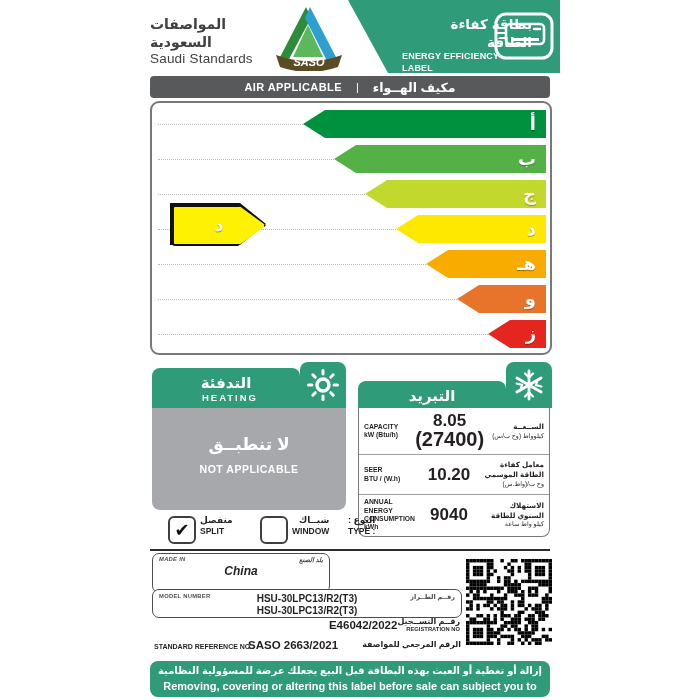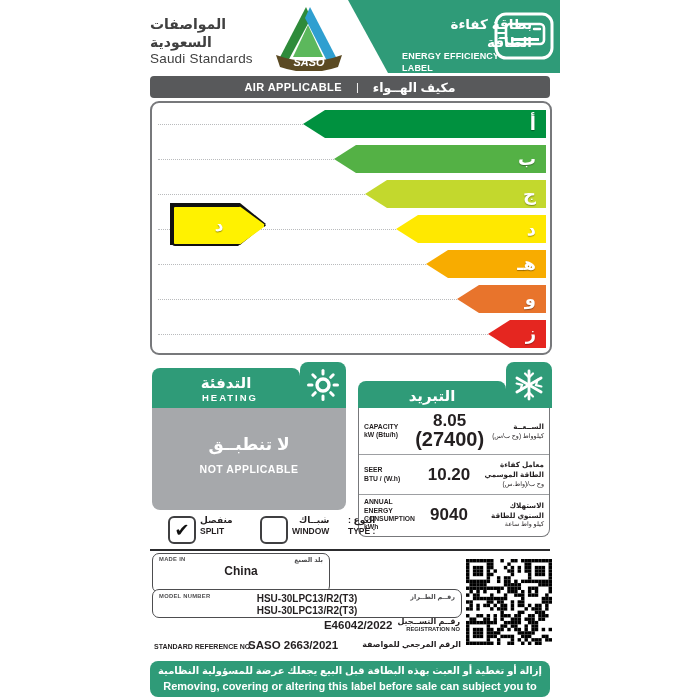--- a/index.html
+++ b/index.html
@@ -77,21 +77,21 @@
   .t-lbl .en{font-size:8.5px;font-weight:bold;display:block;}
   .sep{position:absolute;left:10px;top:549px;width:400px;height:2px;background:#2c2c2e;}
   
   .ibox{position:absolute;border:1.5px solid #4d4d4f;border-radius:7px;background:#fff;box-sizing:border-box;padding:2px 6px;}
   .ibox .lblrow{display:flex;justify-content:space-between;}
   .ibox .l-en{font-size:5.8px;font-weight:bold;color:#4d4d4f;letter-spacing:.3px;}
   .ibox .l-ar{font-size:6.5px;font-weight:bold;color:#4d4d4f;direction:rtl;}
   .ibox .val{text-align:center;font-weight:bold;font-size:12px;margin-top:0px;}
   .ibox .val2{text-align:center;font-weight:bold;font-size:10px;line-height:1.2;}
   .qr{position:absolute;left:326px;top:551px;width:86px;height:102px;display:flex;align-items:center;justify-content:center;}
-  .reg-row{position:absolute;left:10px;width:310px;display:flex;align-items:center;justify-content:flex-end;gap:5px;}
+  .reg-row{position:absolute;left:10px;width:310px;display:flex;align-items:center;justify-content:flex-end;gap:0;}
   .reg-val{font-size:11.5px;font-weight:bold;}
   .reg-lbl{text-align:right;line-height:1.15;}
   .reg-lbl .ar{font-size:8px;font-weight:bold;direction:rtl;display:block;}
   .reg-lbl .en{font-size:5.8px;font-weight:bold;display:block;color:#2c2c2e;}
   .std-en{position:absolute;left:14px;top:643px;font-size:7px;font-weight:bold;}
   .std-val{position:absolute;left:108px;top:639px;font-size:11.5px;font-weight:bold;}
   .std-ar{position:absolute;left:216px;top:640px;width:105px;text-align:right;font-size:8px;font-weight:bold;direction:rtl;}
   
   .footer{position:absolute;left:10px;top:661px;width:400px;height:36px;background:#2f9b78;border-radius:8px;
           color:#fff;text-align:center;line-height:1.45;padding-top:3px;box-sizing:border-box;}
@@ -285,21 +285,21 @@
       <span class="ar">شبــاك</span>
       <span class="en">WINDOW</span>
     </div>
     <div class="t-lbl" style="left:196px;">
       <span class="ar">النوع :</span>
       <span class="en">TYPE :</span>
     </div>
   </div>
   <div class="sep"></div>
 
-  <div class="ibox" style="left:12px;top:553px;width:178px;height:40px;">
+  <div class="ibox" style="left:12px;top:553px;width:178px;height:40px;font-style:italic;">
     <div class="lblrow">
       <span class="l-en">MADE IN</span>
       <span class="l-ar">بلد الصنع</span>
     </div>
     <div class="val">China</div>
   </div>
   <div class="ibox" style="left:12px;top:589px;width:310px;height:29px;">
     <div class="lblrow" style="position:absolute;left:6px;right:6px;top:3px;">
       <span class="l-en">MODEL NUMBER</span>
       <span class="l-ar">رقــم الطــراز</span>

